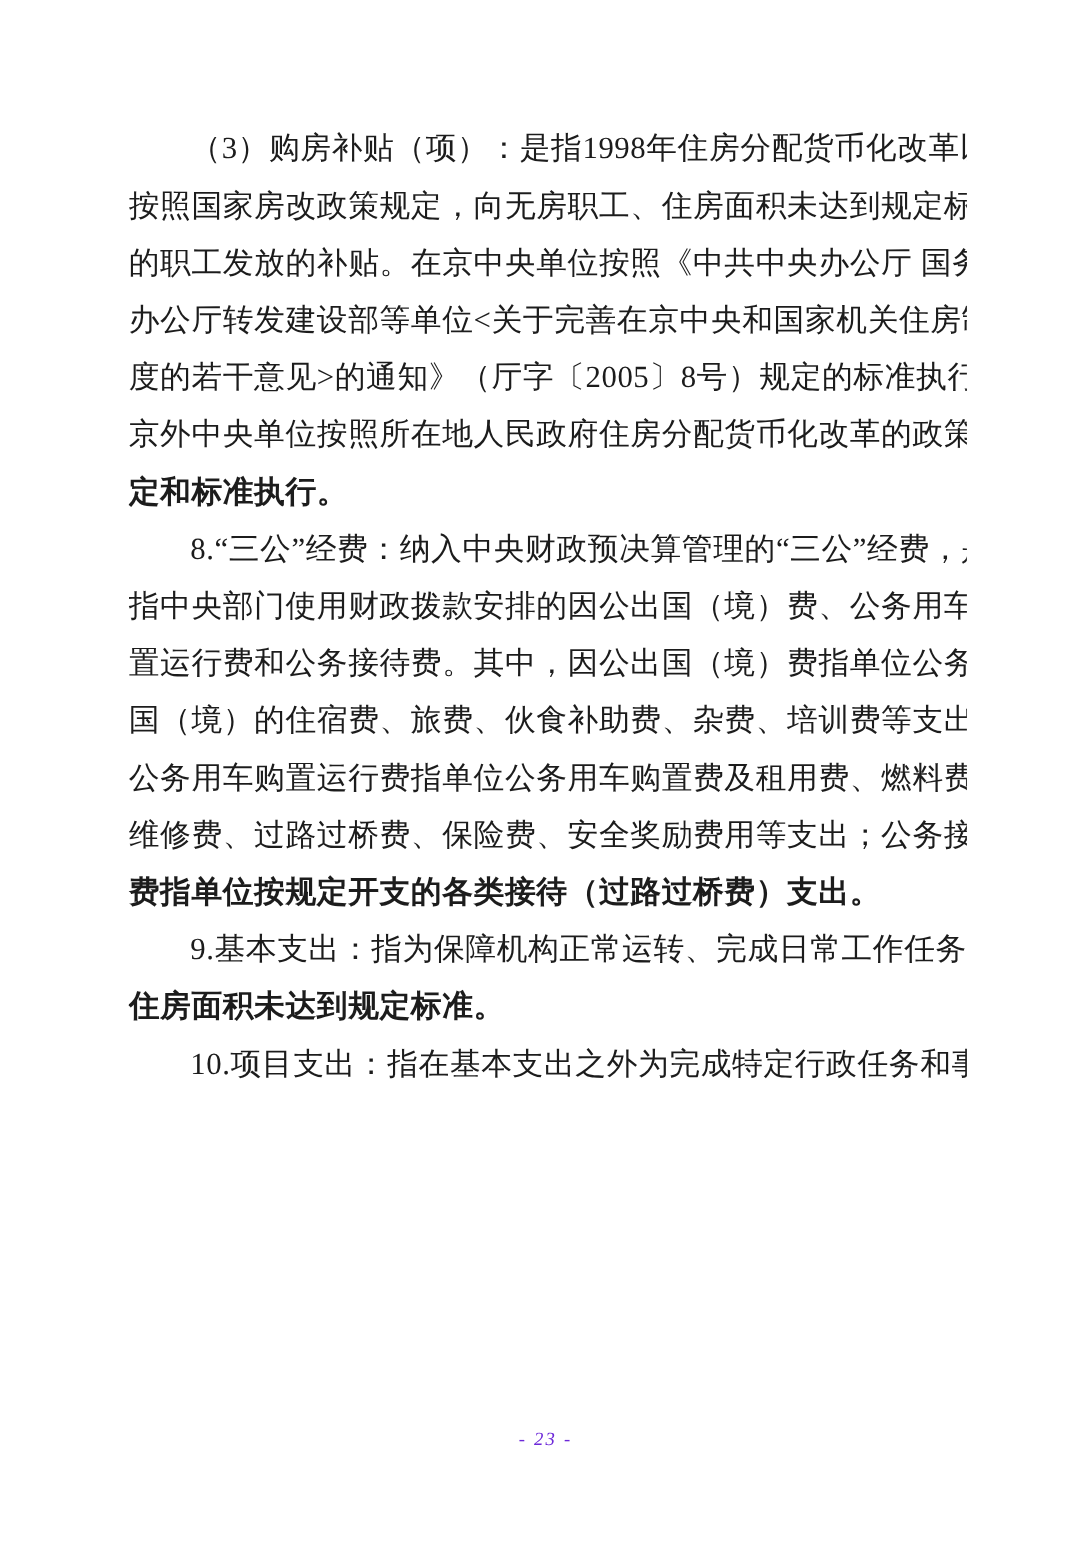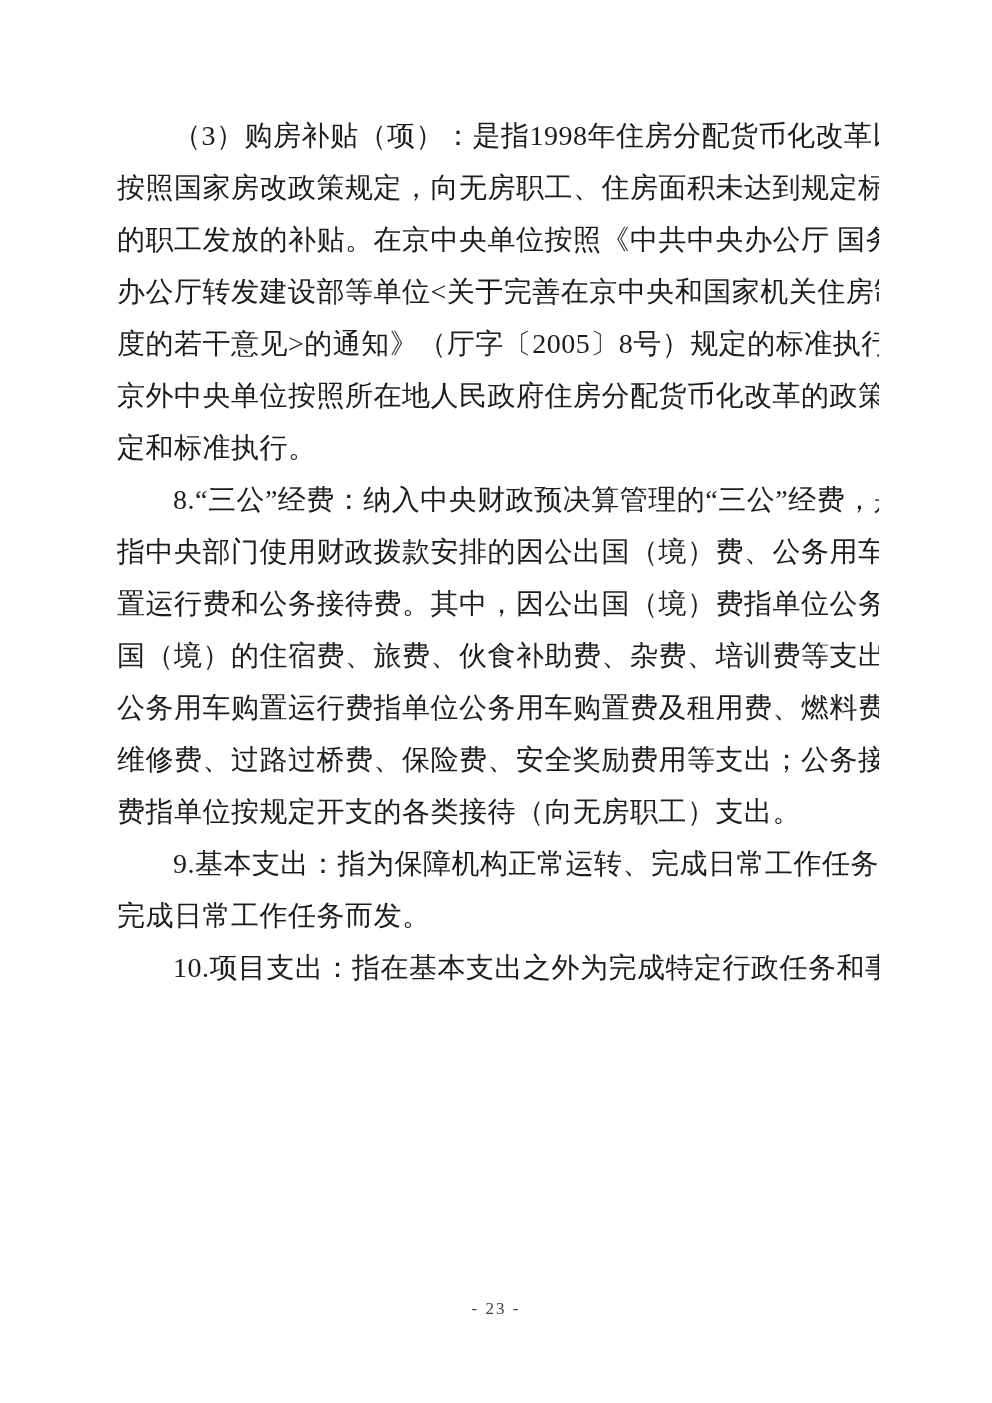--- a/index.html
+++ b/index.html
@@ -34,31 +34,33 @@
     text-align-last: justify;
     overflow: hidden;
     white-space: nowrap;
     letter-spacing: 0.5px;
   }
   .line.indent {
     text-indent: 56px;
   }
   .line.last {
     text-align-last: left;
+    font-weight: bold;
   }
   .footer {
     position: absolute;
     top: 1296px;
     left: 0;
     width: 100%;
     text-align: center;
     font-size: 17px;
     line-height: 26px;
-    color: #404040;
+    color: #6d28d9;
     letter-spacing: 2px;
+    font-style: italic;
   }
 </style>
 </head>
 <body>
 
 <div class="page">
   <div class="text-block">
 
     <div class="para">
       <div class="line indent">（3）购房补贴（项）：是指1998年住房分配货币化改革以后，</div>
@@ -70,26 +72,26 @@
       <div class="line last">定和标准执行。</div>
     </div>
 
     <div class="para">
       <div class="line indent">8.“三公”经费：纳入中央财政预决算管理的“三公”经费，是</div>
       <div class="line">指中央部门使用财政拨款安排的因公出国（境）费、公务用车购</div>
       <div class="line">置运行费和公务接待费。其中，因公出国（境）费指单位公务出</div>
       <div class="line">国（境）的住宿费、旅费、伙食补助费、杂费、培训费等支出；</div>
       <div class="line">公务用车购置运行费指单位公务用车购置费及租用费、燃料费、</div>
       <div class="line">维修费、过路过桥费、保险费、安全奖励费用等支出；公务接待</div>
-      <div class="line last">费指单位按规定开支的各类接待（向无房职工）支出。</div>
+      <div class="line last">费指单位按规定开支的各类接待（过路过桥费）支出。</div>
     </div>
 
     <div class="para">
       <div class="line indent">9.基本支出：指为保障机构正常运转、完成日常工作任务而发</div>
-      <div class="line last">完成日常工作任务而发。</div>
+      <div class="line last">住房面积未达到规定标准。</div>
     </div>
 
     <div class="para">
       <div class="line indent">10.项目支出：指在基本支出之外为完成特定行政任务和事业</div>
     </div>
 
   </div>
 
   <div class="footer">
     <span>- 23 -</span>

